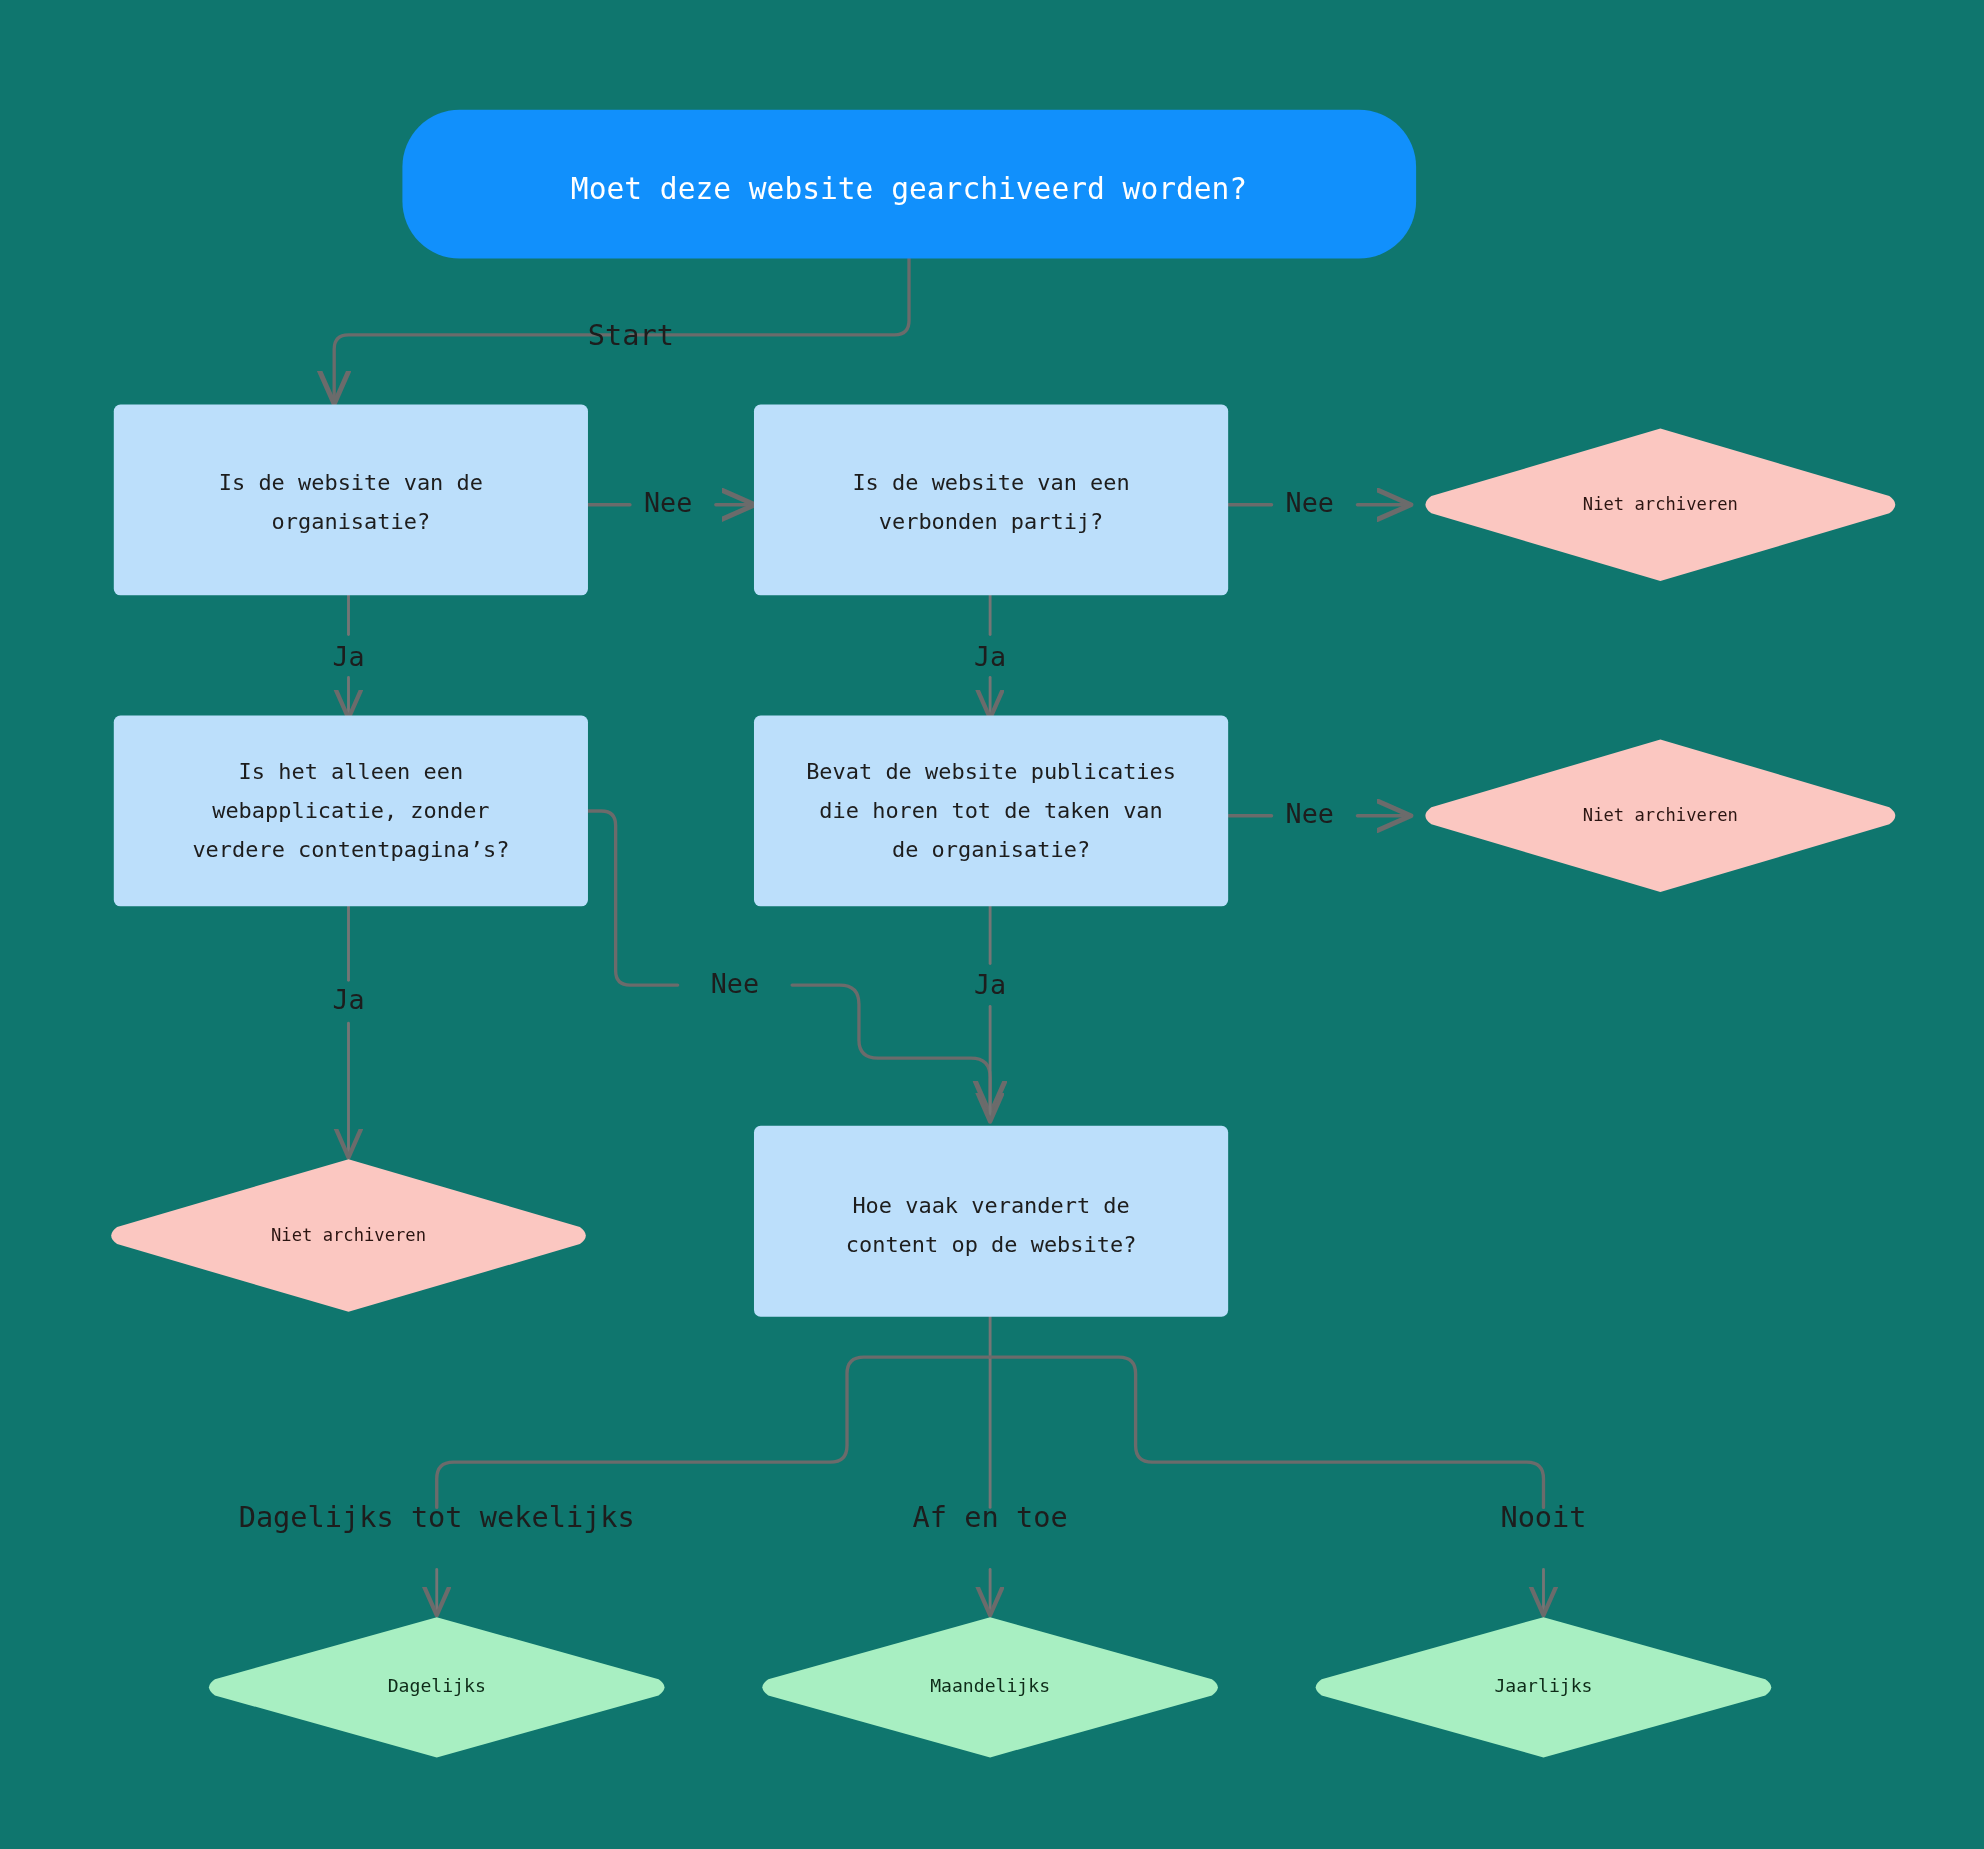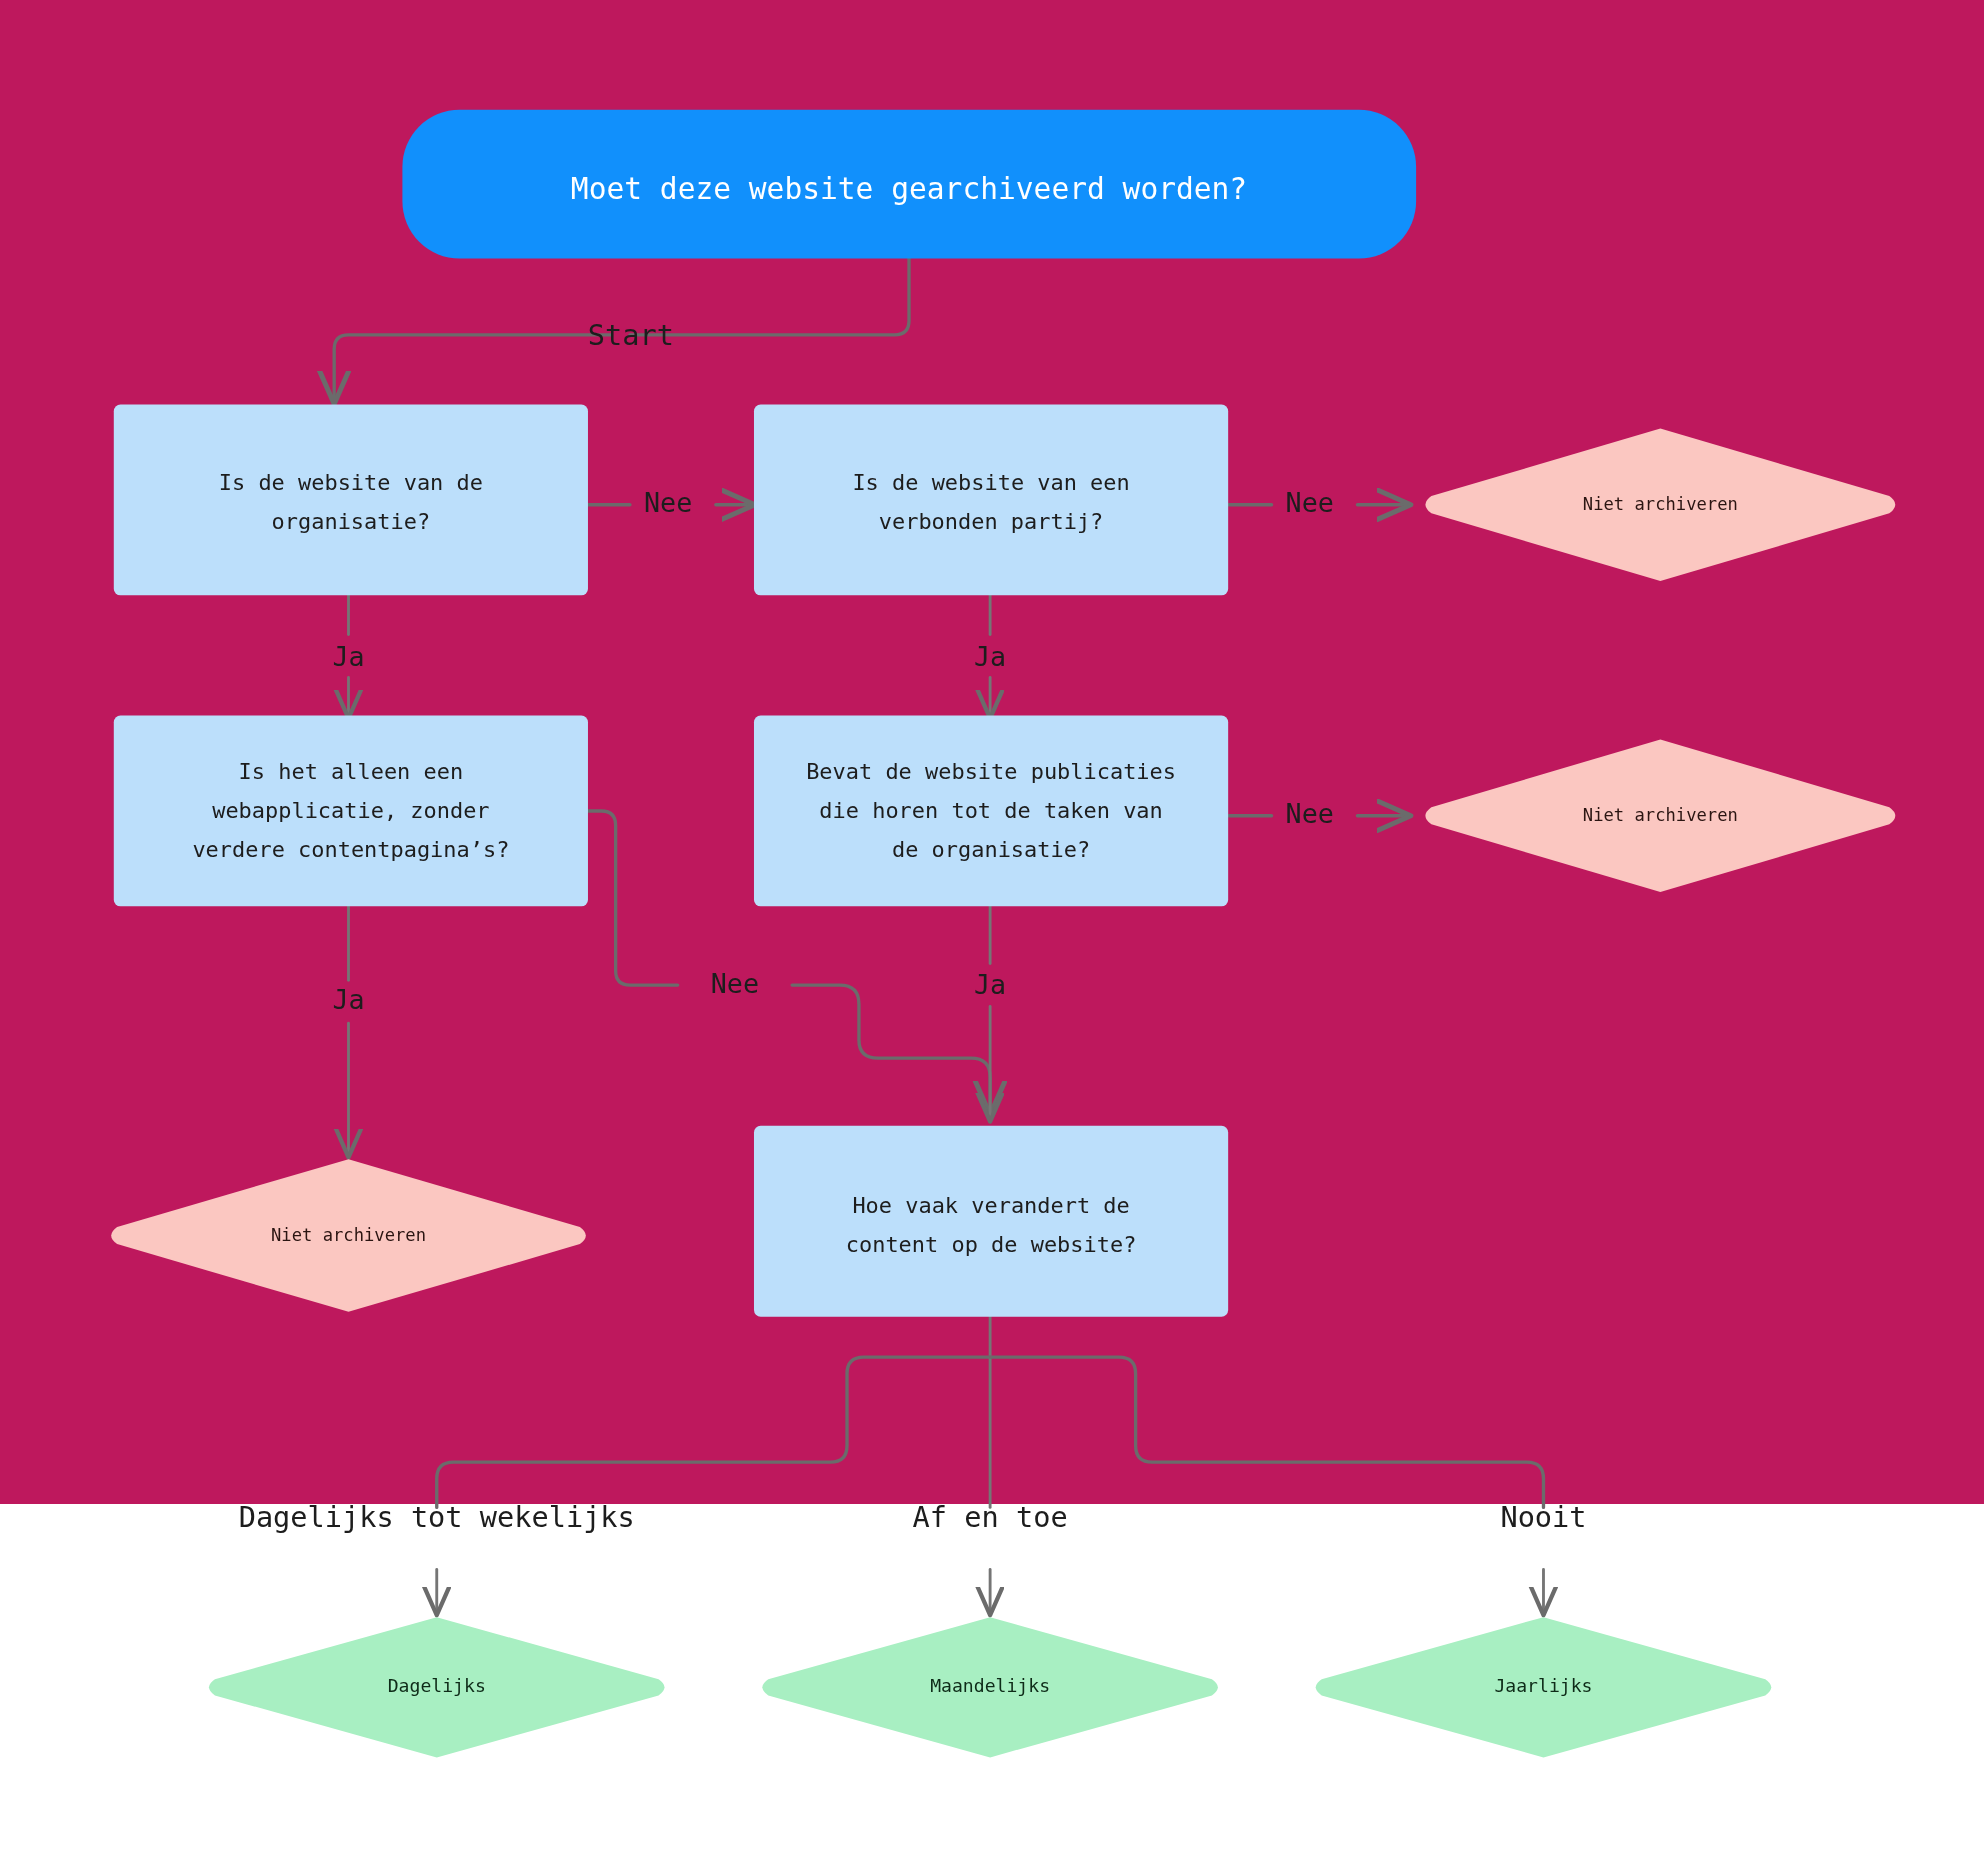--- a/index.html
+++ b/index.html
@@ -9,22 +9,22 @@
   }
   body {
     width: 1985px;
     height: 1849px;
     font-family: "DejaVu Sans Mono", monospace;
     overflow: hidden;
   }
   #flowchart-root {
     position: relative;
     width: 1985px;
-    height: 1504px;
-    background: #be185d;
+    height: 1849px;
+    background: #0f766e;
   }
   svg#diagram {
     display: block;
     width: 1985px;
     height: 1849px;
   }
   .node-label {
     font-family: "DejaVu Sans Mono", monospace;
     text-anchor: middle;
     dominant-baseline: middle;

